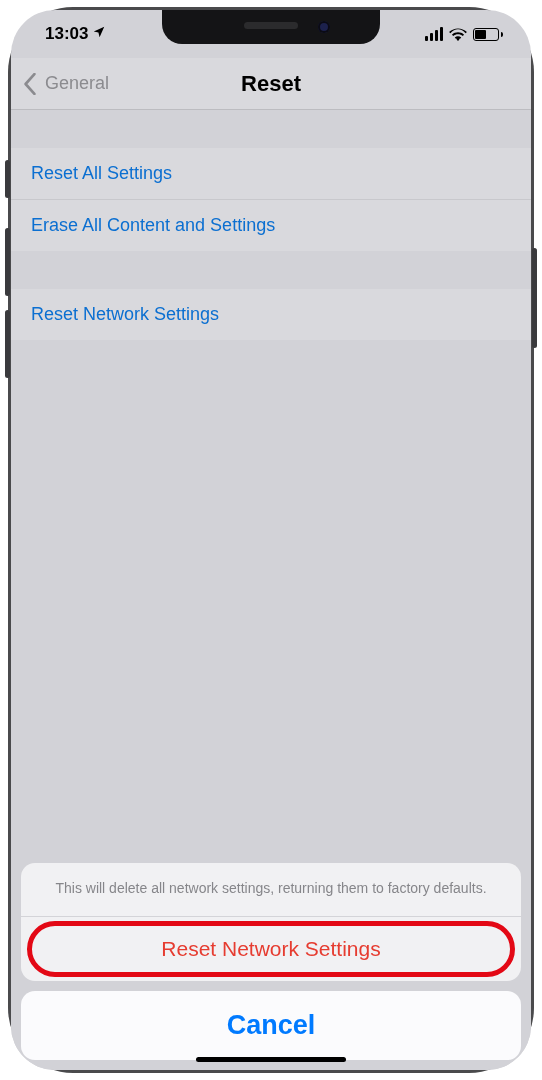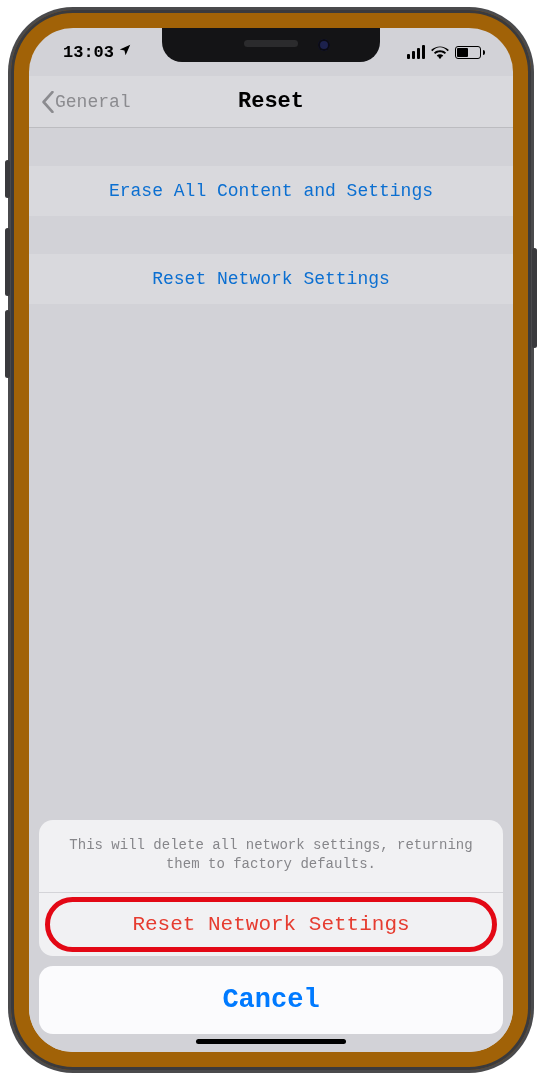--- a/index.html
+++ b/index.html
@@ -5,26 +5,24 @@
     * { margin: 0; padding: 0; box-sizing: border-box; -webkit-font-smoothing: antialiased; }
     body {
       width: 542px; height: 1080px;
       background: #ffffff;
       font-family: -apple-system, "SF Pro Text", "Helvetica Neue", Arial, sans-serif;
       display: flex; align-items: center; justify-content: center;
     }
     
     .device {
       width: 520px; height: 1060px;
-      background: #a16207;
+      background: #eab308;
       border-radius: 62px;
-      padding: 18px;
       position: relative;
       box-shadow: inset 0 0 0 3px #3a3a3d, 0 0 0 3px #4a4a4c;
-      font-family: Liberation Mono, monospace;
     }
     .screen {
       width: 100%; height: 100%;
       background: #d2d2d7;
       border-radius: 44px;
       overflow: hidden;
       position: relative;
       display: flex; flex-direction: column;
     }
     
@@ -67,39 +65,39 @@
     
     .navbar {
       height: 52px; flex:0 0 52px;
       display:flex; align-items:center; justify-content:center;
       position:relative;
       border-bottom: 0.5px solid #bcbcc0;
       background:#d9d9dd;
     }
     .nav-back {
       position:absolute; left:12px; top:0; bottom:0;
-      display:flex; align-items:center; gap:0;
+      display:flex; align-items:center; gap:8px;
       color:#8b8b8f; font-size:18px;
     }
     .chevron-left svg { display:block; }
     .nav-title { font-size:22px; font-weight:600; color:#000; }
     
     .content { flex:1; overflow:hidden; background:#d2d2d7; }
     .section-gap { height:38px; }
     .group { background:#d9d9dd; }
     .cell {
       padding: 15px 20px;
       font-size: 18px; color:#0b6fd1; font-weight:400;
       border-bottom:0.5px solid #c8c8cc;
       background:#d9d9dd;
     }
-    .cell:last-child { border-bottom: none; text-align: center; }
+    .cell:last-child { border-bottom: none; }
     
     .sheet-overlay {
-      position:absolute; left:0; right:0; bottom:8px;
+      position:absolute; left:0; right:0; bottom:0;
       padding: 0 10px 10px;
       z-index: 15;
     }
     .sheet-group {
       background: rgba(242,242,244,0.95);
       border-radius: 14px;
       overflow:hidden;
       backdrop-filter: blur(6px);
     }
     .sheet-message {
@@ -191,20 +189,23 @@
         </span>
         <span>General</span>
       </div>
       <span class="nav-title">Reset</span>
     </div>
 
     <div class="content">
       <div class="section-gap"></div>
       <div class="group">
         <div class="cell">
+          <span>Reset All Settings</span>
+        </div>
+        <div class="cell">
           <span>Erase All Content and Settings</span>
         </div>
       </div>
       <div class="section-gap"></div>
       <div class="group">
         <div class="cell">
           <span>Reset Network Settings</span>
         </div>
       </div>
       <div class="section-gap"></div>

